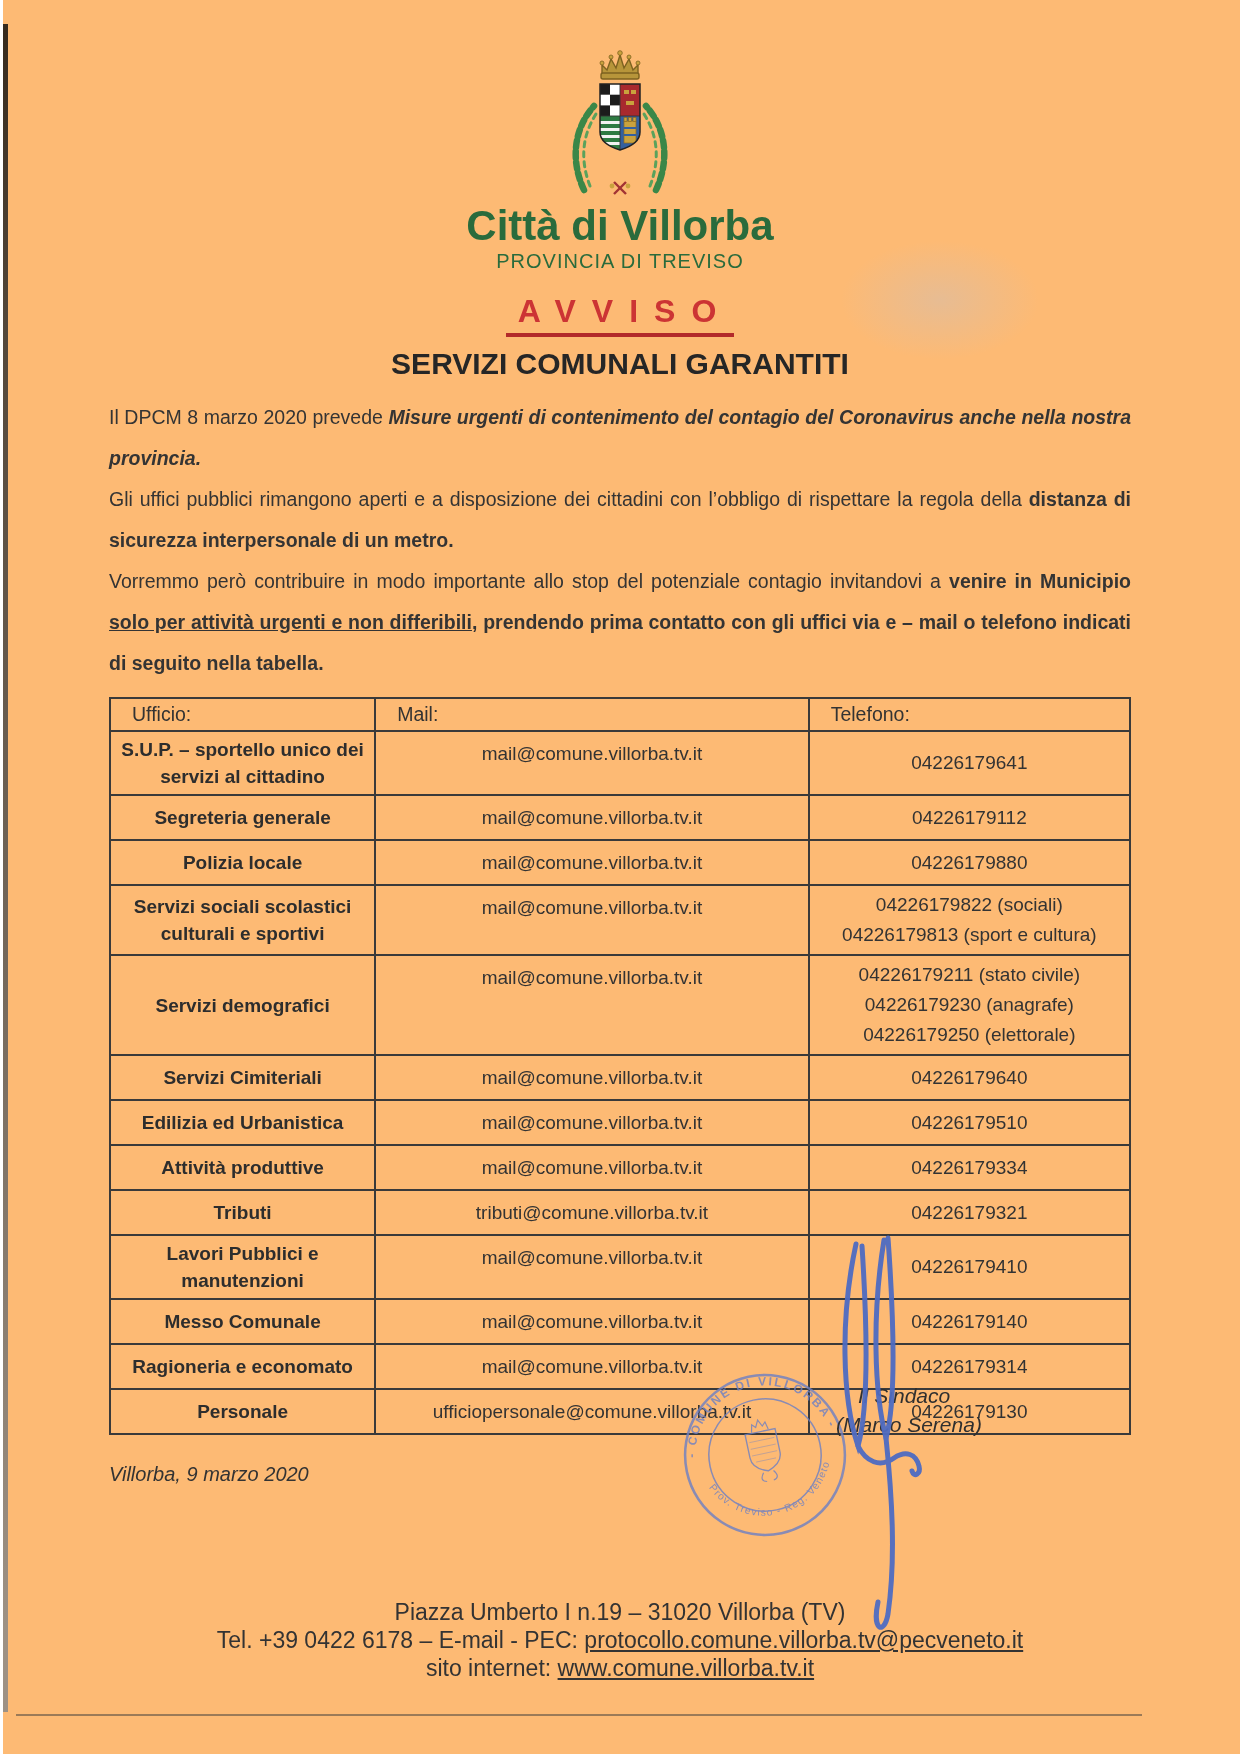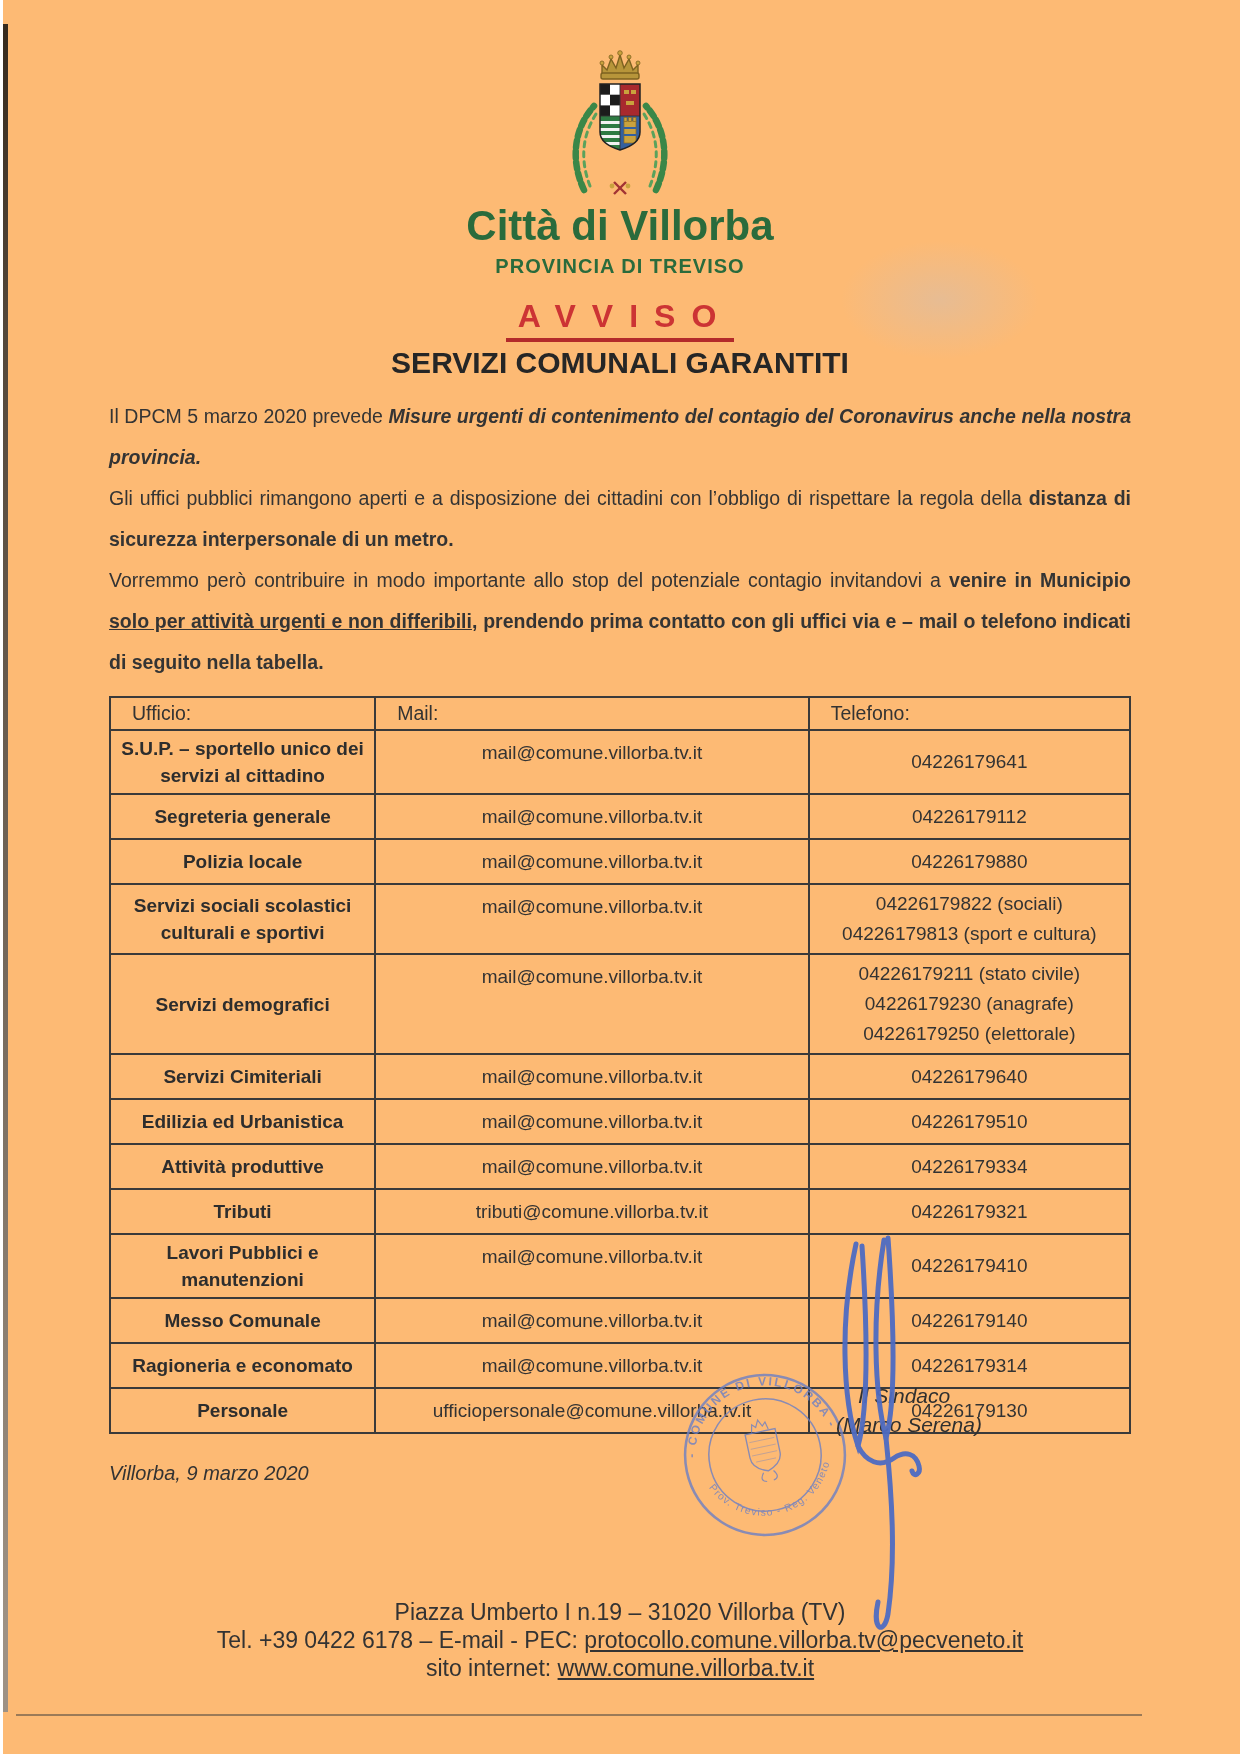--- a/index.html
+++ b/index.html
@@ -12,26 +12,26 @@
   .edge-line  { position:absolute; left:3px; top:24px; width:5px; height:1688px;
                 background:linear-gradient(#0b0b0b,#2e2e2e 18%,#555 55%,#888 95%); opacity:.82; }
   .bottom-streak { position:absolute; left:16px; top:1714px; width:1126px; height:2px;
                 background:#3a3a3a; opacity:.5; }
   .smudge { position:absolute; left:840px; top:240px; width:200px; height:120px; border-radius:50%;
                 background:radial-gradient(rgba(190,192,205,.35), rgba(190,192,205,0) 70%); }
 
   header { text-align:center; }
   .crest { display:block; margin:44px auto 0; }
   .city-title { font-size:42px; font-weight:bold; color:#2a6b3c; margin-top:6px; }
-  .province   { font-size:20px; font-weight:bold; color:#2a6b3c; margin-top:5px; letter-spacing:1px; }
+  .province   { font-size:20px; font-weight:normal; color:#2a6b3c; letter-spacing:1px; }
   .avviso {
     display:inline-block; margin-top:20px; font-size:32px; font-weight:bold; color:#cc3434;
     letter-spacing:16px; border-bottom:4px solid #b32a2a; padding:0 2px 3px 12px;
   }
-  .doc-title { font-size:30px; font-weight:bold; color:#262626; margin-top:4px; }
+  .doc-title { font-size:30px; font-weight:bold; color:#262626; margin-top:10px; }
 
   main { width:1022px; margin:16px auto 0; }
   .body-par { font-size:19.5px; line-height:41px; text-align:justify; margin:0; color:#343434; }
 
   table.contacts { width:100%; border-collapse:collapse; margin-top:13px; background:transparent; }
   table.contacts th, table.contacts td { border:2px solid #3a3a3a; }
   table.contacts th { font-weight:normal; text-align:left; font-size:19.5px; padding:4px 21px; color:#333; }
   td.c1 { font-weight:bold; text-align:center; width:26%;  font-size:19px; line-height:27px; padding:4px 0; color:#2d2d2d; }
   td.c2 { text-align:center; vertical-align:top; width:42.5%; font-size:19px; line-height:27px; padding:8px 8px; }
   td.c3 { text-align:center; width:31.5%; font-size:19px; padding:4px 8px; }
@@ -120,21 +120,21 @@
     </svg>
 
     <div class="city-title">Città di Villorba</div>
     <div class="province">PROVINCIA DI TREVISO</div>
     <div><span class="avviso">AVVISO</span></div>
     <div class="doc-title">SERVIZI COMUNALI GARANTITI</div>
   </header>
 
   <main>
     <div id="paragraphs">
-        <p class="body-par"><span>Il DPCM 5 marzo 2020 prevede </span><span style="font-weight: bold; font-style: italic;">Misure urgenti di contenimento del contagio del Coronavirus anche nella nostra provincia.</span></p>
+        <p class="body-par"><span>Il DPCM 8 marzo 2020 prevede </span><span style="font-weight: bold; font-style: italic;">Misure urgenti di contenimento del contagio del Coronavirus anche nella nostra provincia.</span></p>
         <p class="body-par"><span>Gli uffici pubblici rimangono aperti e a disposizione dei cittadini con l’obbligo di rispettare la regola della </span><span style="font-weight: bold;">distanza di sicurezza interpersonale di un metro.</span></p>
         <p class="body-par"><span>Vorremmo però contribuire in modo importante allo stop del potenziale contagio invitandovi a </span><span style="font-weight: bold;">venire in Municipio </span><span style="font-weight: bold; text-decoration: underline;">solo per attività urgenti e non differibili</span><span style="font-weight: bold;">, prendendo prima contatto con gli uffici via e – mail o telefono indicati di seguito nella tabella.</span></p>
       </div>
 
     <table class="contacts">
       <thead>
         <tr>
           <th>Ufficio:</th>
           <th>Mail:</th>
           <th>Telefono:</th>

